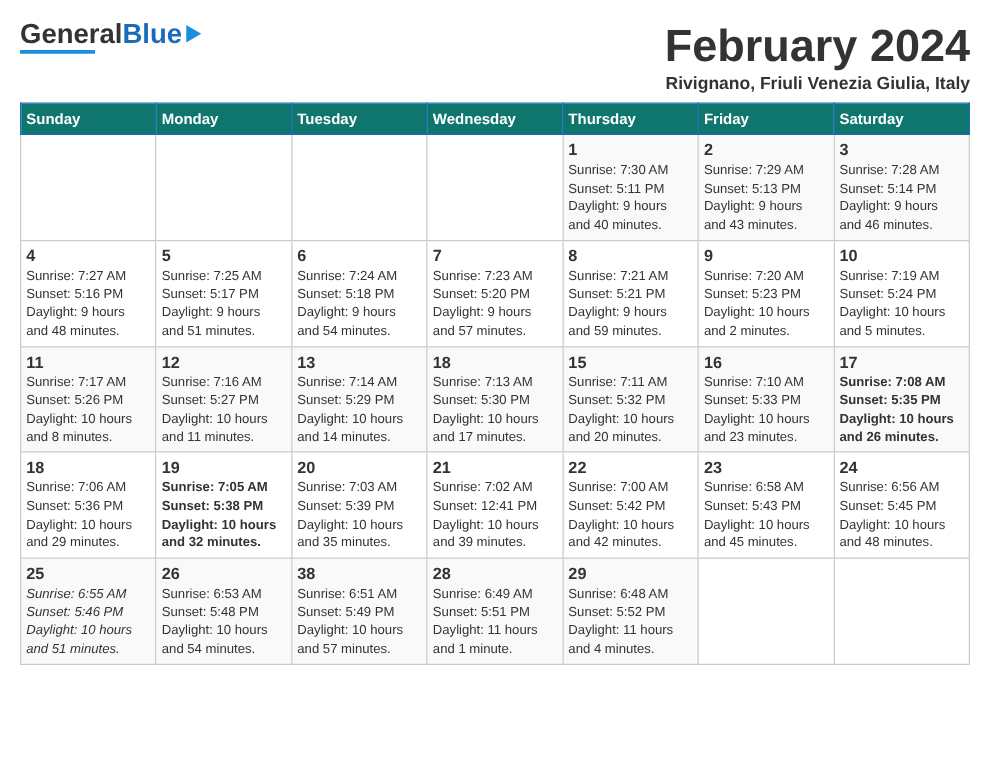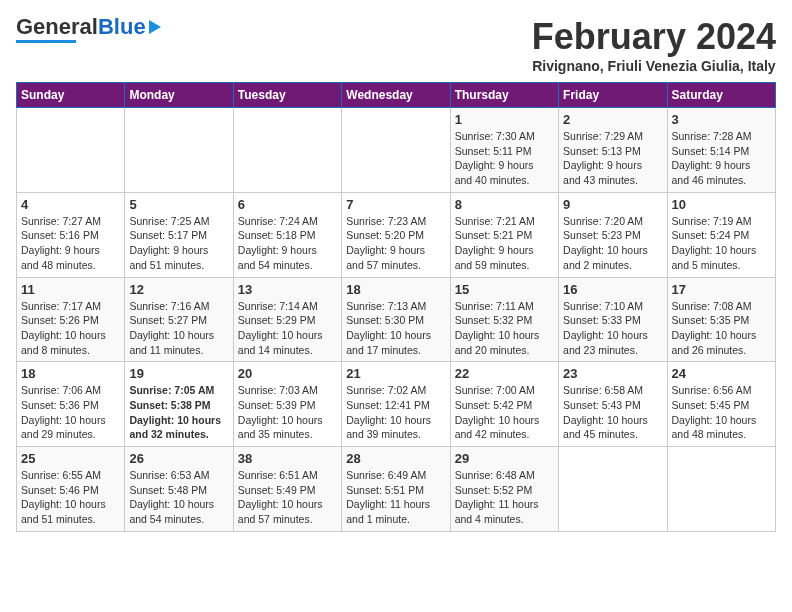--- a/index.html
+++ b/index.html
@@ -40,29 +40,28 @@
     }
     .month-title {
       font-size: 36px;
       color: #333;
       font-weight: bold;
     }
     .location {
       font-size: 14px;
       color: #333;
       font-weight: bold;
-      text-align: center;
     }
     table {
       width: 100%;
       border-collapse: collapse;
       font-size: 11px;
     }
     thead tr th {
-      background: #701a75;
+      background: #0f766e;
       color: #fff;
       padding: 5px 4px;
       text-align: left;
       font-size: 12px;
       border: 1px solid #1a6bbf;
     }
     tbody tr td {
       border: 1px solid #ccc;
       vertical-align: top;
       padding: 4px;
@@ -236,21 +235,21 @@
         </td>
         <td>
           <span class="day-num">16</span>
           <div class="day-info" style="white-space: pre-line;">Sunrise: 7:10 AM
 Sunset: 5:33 PM
 Daylight: 10 hours
 and 23 minutes.</div>
         </td>
         <td>
           <span class="day-num">17</span>
-          <div class="day-info" style="white-space: pre-line;">Sunrise: 7:08 AM
+          <div class="day-info" style="white-space: pre-line; font-weight: bold;">Sunrise: 7:08 AM
 Sunset: 5:35 PM
 Daylight: 10 hours
 and 26 minutes.</div>
         </td>
       </tr>
       <tr>
         <td>
           <span class="day-num">18</span>
           <div class="day-info" style="white-space: pre-line;">Sunrise: 7:06 AM
 Sunset: 5:36 PM
@@ -296,21 +295,21 @@
           <span class="day-num">24</span>
           <div class="day-info" style="white-space: pre-line;">Sunrise: 6:56 AM
 Sunset: 5:45 PM
 Daylight: 10 hours
 and 48 minutes.</div>
         </td>
       </tr>
       <tr>
         <td>
           <span class="day-num">25</span>
-          <div class="day-info" style="white-space: pre-line;">Sunrise: 6:55 AM
+          <div class="day-info" style="white-space: pre-line; font-style: italic;">Sunrise: 6:55 AM
 Sunset: 5:46 PM
 Daylight: 10 hours
 and 51 minutes.</div>
         </td>
         <td>
           <span class="day-num">26</span>
           <div class="day-info" style="white-space: pre-line;">Sunrise: 6:53 AM
 Sunset: 5:48 PM
 Daylight: 10 hours
 and 54 minutes.</div>

